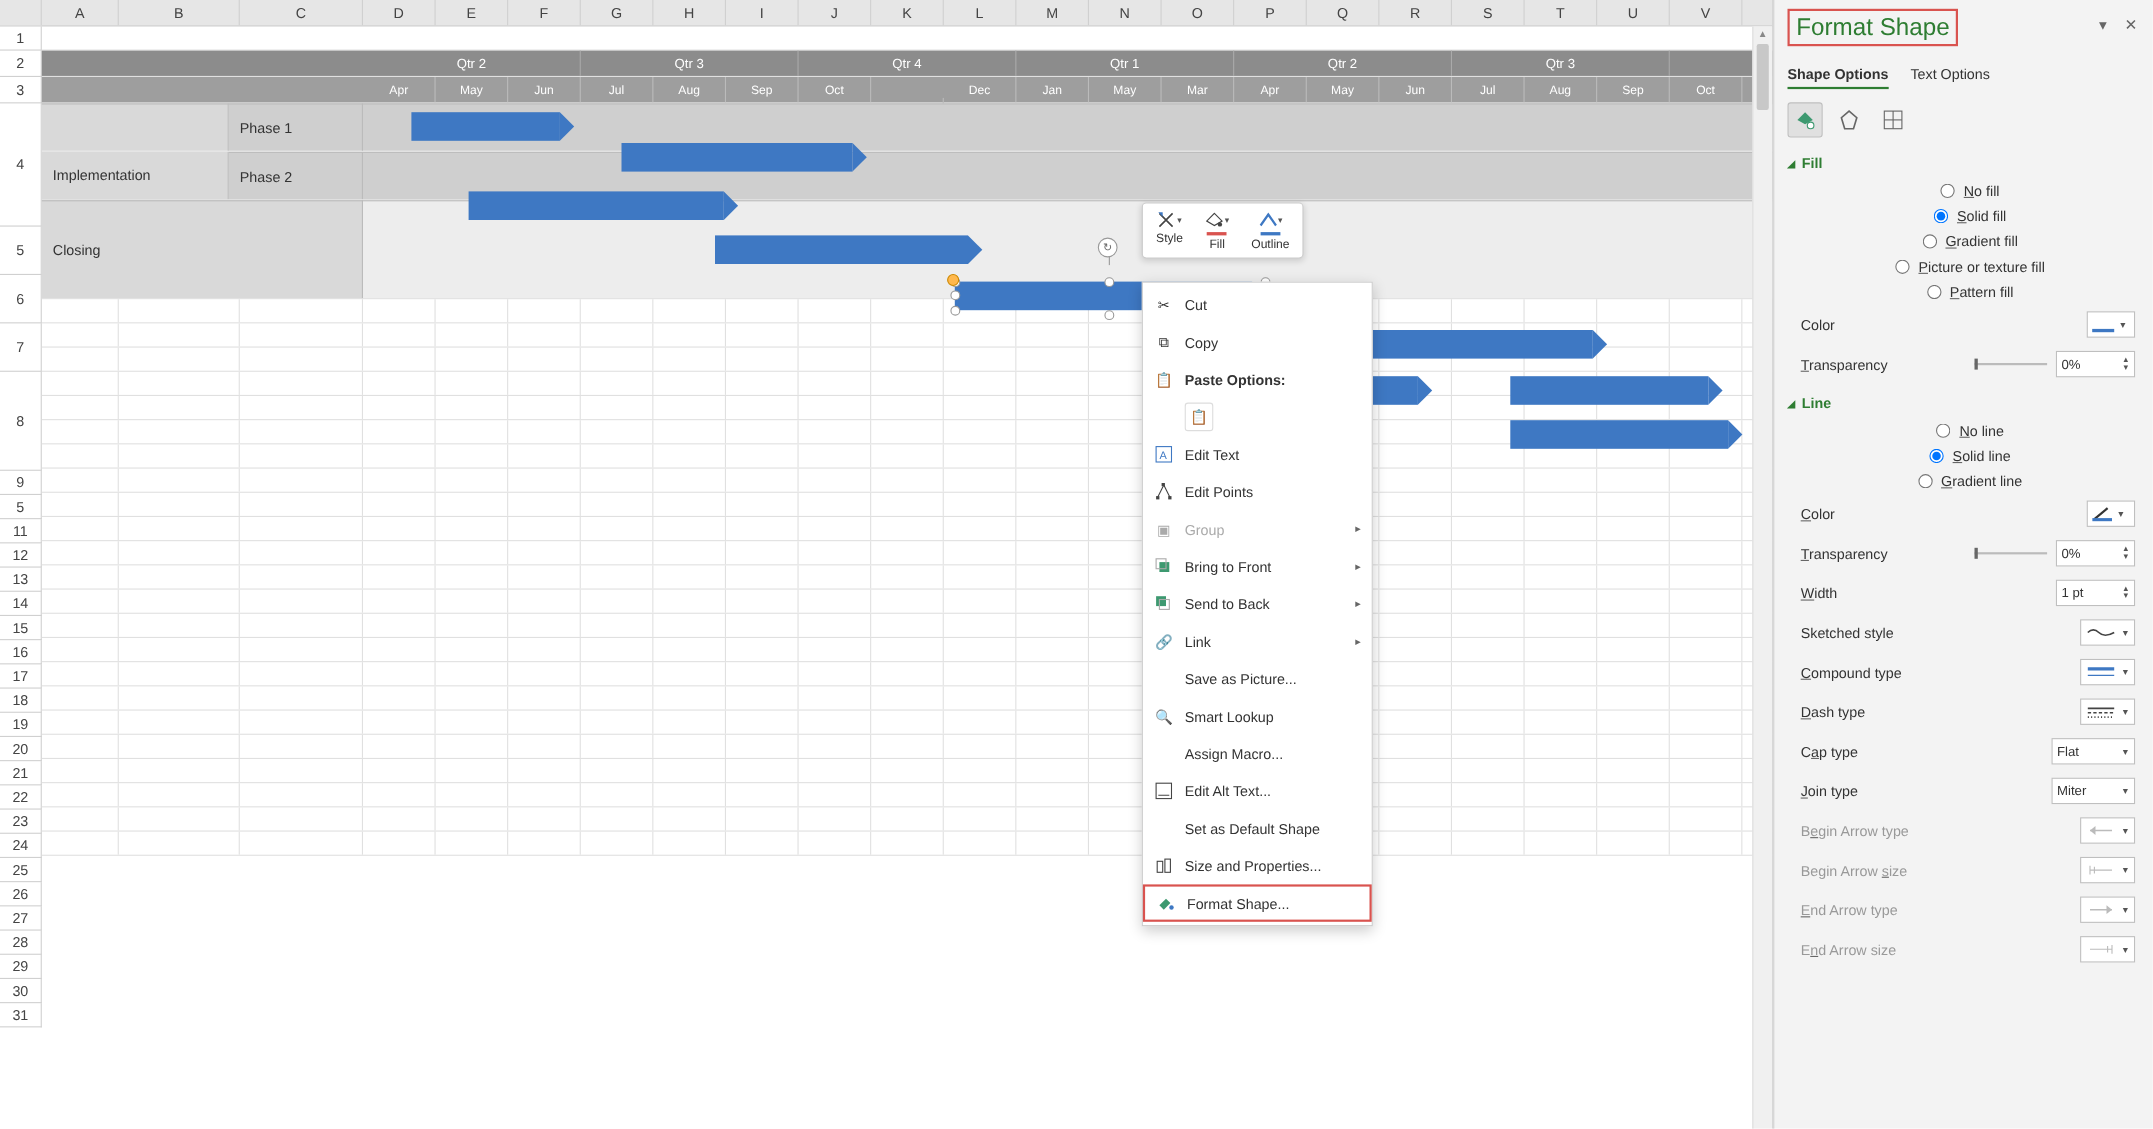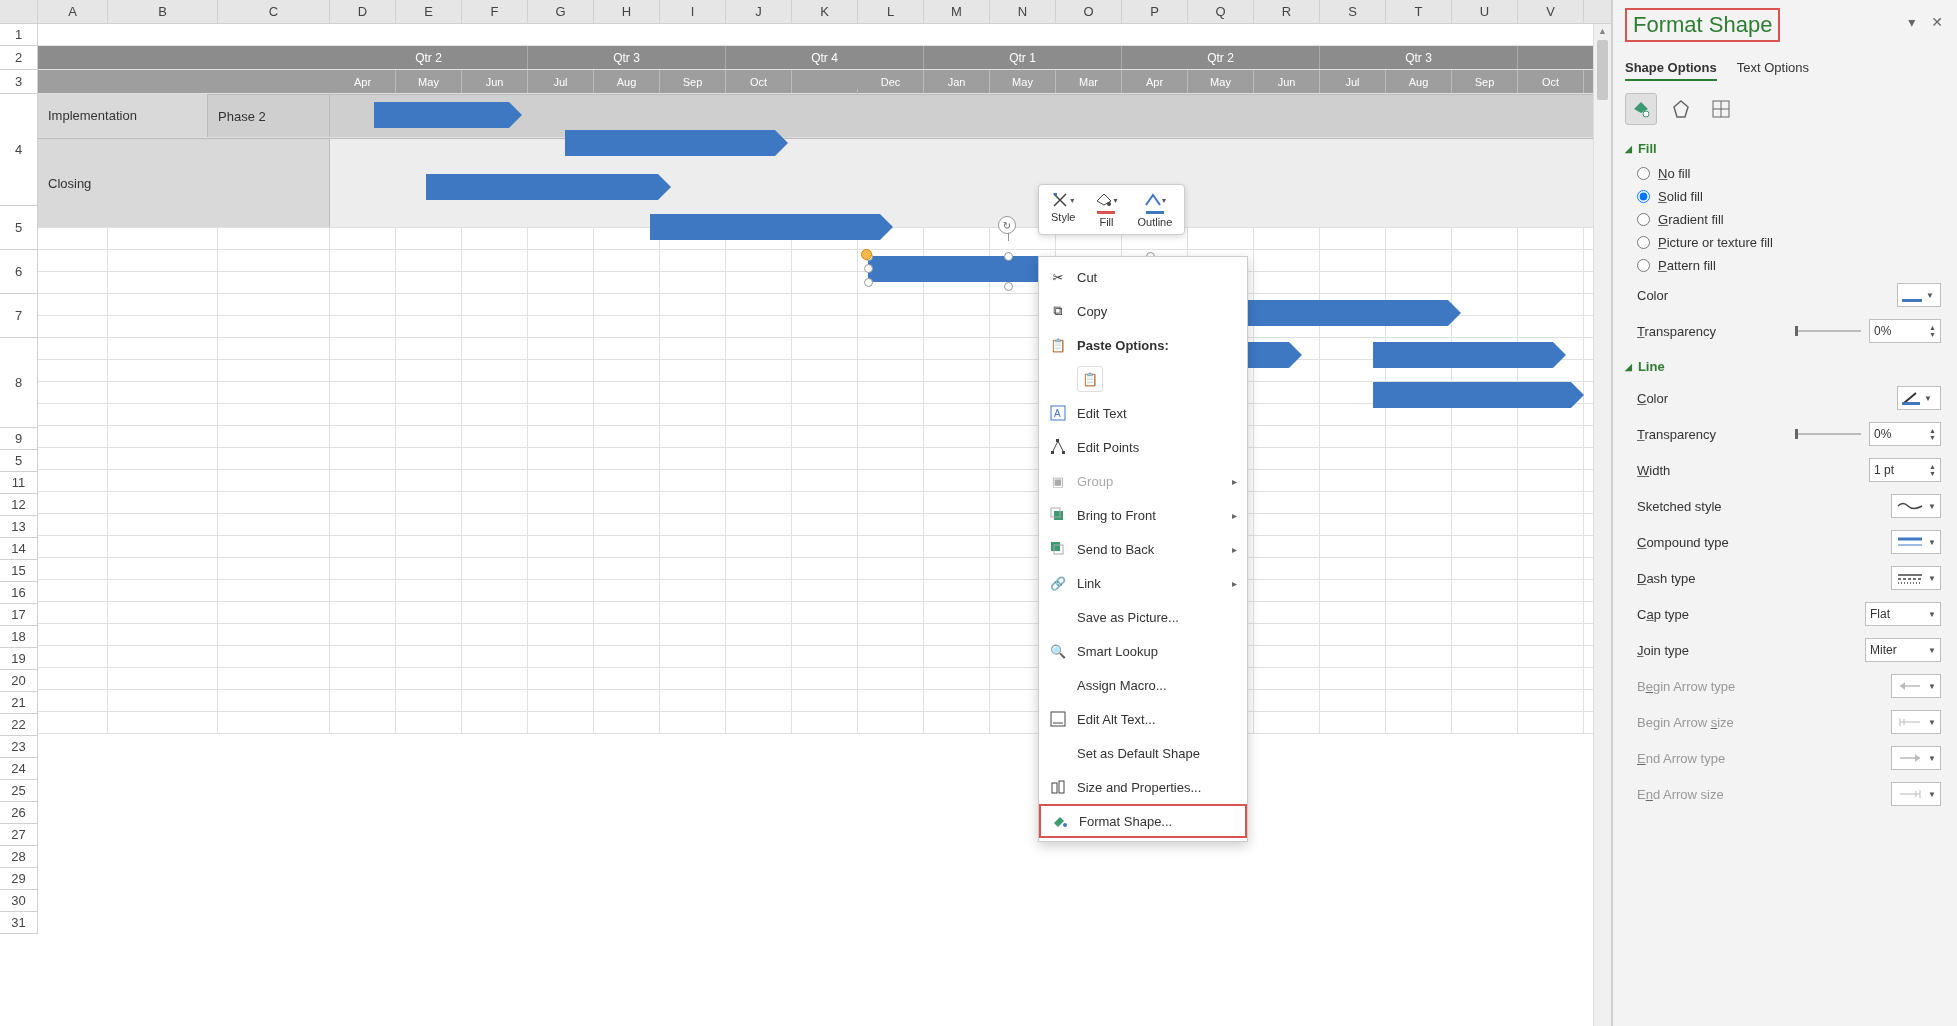--- a/index.html
+++ b/index.html
@@ -60,21 +60,21 @@
 .sp-title { font-size: 22px; color: #2e7d32; border: 2px solid #d9534f; padding: 2px 6px; display: inline-block; margin-bottom: 8px; }
 .sp-controls { position: absolute; right: 14px; top: 14px; display: flex; gap: 16px; color: #666; font-size: 14px; }
 .sp-tabs { display: flex; gap: 20px; margin: 10px 0 12px 0; font-size: 13px; }
 .sp-tab { cursor: pointer; padding-bottom: 4px; }
 .sp-tab.active { font-weight: 600; border-bottom: 2px solid #2e7d32; color: #333; }
 .sp-icons { display: flex; gap: 8px; margin-bottom: 16px; }
 .sp-icon-btn { width: 32px; height: 32px; border: 1px solid transparent; display: flex; align-items: center; justify-content: center; cursor: pointer; border-radius: 3px; }
 .sp-icon-btn.active { border: 1px solid #c0c0c0; background: #e0e0e0; }
 .section-head { display: flex; align-items: center; gap: 6px; font-weight: 600; color: #2e7d32; font-size: 13px; cursor: pointer; margin-bottom: 10px; }
 .section-head .tri { font-size: 9px; }
-.radio-row, .prop-row { display: flex; align-items: center; font-size: 13px; margin-bottom: 8px; padding-left: 12px; }
+.radio-row, .prop-row { display: flex; align-items: center; font-size: 13px; margin-bottom: 8px; padding-left: 12px; justify-content: center; }
 .radio-row input[type=radio] { margin-right: 8px; }
 .prop-row { justify-content: space-between; padding-left: 12px; padding-right: 4px; min-height: 28px; }
 .prop-row.disabled { color: #999; }
 .prop-row label { flex: 1; }
 .dropdown-sm { display: flex; align-items: center; border: 1px solid #bfbfbf; background: #fff; height: 24px; min-width: 44px; padding: 0 4px; gap: 4px; font-size: 12px; }
 .dropdown-sm .dd-arrow { font-size: 8px; color: #555; }
 .spinner { display: flex; align-items: center; border: 1px solid #bfbfbf; background: #fff; height: 24px; width: 72px; padding: 0 4px; justify-content: space-between; font-size: 12px; }
 .spinner .spins { display: flex; flex-direction: column; line-height: 7px; font-size: 7px; color: #555; }
 .slider-track { flex: 0 0 66px; height: 2px; background: #bbb; margin: 0 8px; position: relative; }
 .slider-thumb { position: absolute; left: 0; top: -4px; width: 3px; height: 10px; background: #666; }
@@ -184,20 +184,25 @@
               <div class="seg" style="flex: 0 0 66px;">May</div>
               <div class="seg" style="flex: 0 0 66px;">Jun</div>
               <div class="seg" style="flex: 0 0 66px;">Jul</div>
               <div class="seg" style="flex: 0 0 66px;">Aug</div>
               <div class="seg" style="flex: 0 0 66px;">Sep</div>
               <div class="seg" style="flex: 0 0 66px;">Oct</div>
             </div>
         </div>
 
 
+        <div class="row" style="--rh:44px; display:flex; position:relative">
+          <div class="task-label-area" style="flex:0 0 170px; border-top:1px solid #bbb"></div>
+          <div class="phase-label" style="flex:0 0 122px">Phase 1</div>
+          <div class="gantt-row-bg phase" style="flex:1"></div>
+        </div>
         <div class="row" style="--rh:44px; display:flex">
           <div class="task-label-area" style="flex:0 0 170px; justify-content:flex-start">Implementation</div>
           <div class="phase-label" style="flex:0 0 122px">Phase 2</div>
           <div class="gantt-row-bg phase" style="flex:1"></div>
         </div>
 
         <div class="row" style="--rh:90px; display:flex">
           <div class="task-label-area" style="flex:0 0 292px; border-top:1px solid #bbb">Closing</div>
           <div class="gantt-row-bg" style="flex:1; border-top:1px solid #bbb"></div>
         </div>
@@ -1010,20 +1015,34 @@
             <span>▼</span>
           </span>
         </div>
     </div>
 
     
     <div class="section-head" style="margin-top:14px">
         <span class="tri">◢</span>
         <span>Line</span>
       </div>
+    <div id="lineOpts">
+        <div class="radio-row">
+          <input type="radio" name="line" style="">
+          <label><span class="underline">N</span>o line</label>
+        </div>
+        <div class="radio-row">
+          <input type="radio" name="line" checked="" style="">
+          <label><span class="underline">S</span>olid line</label>
+        </div>
+        <div class="radio-row">
+          <input type="radio" name="line" style="">
+          <label><span class="underline">G</span>radient line</label>
+        </div>
+      </div>
     <div class="prop-row">
       <label><span class="underline">C</span>olor</label>
       <div class="dropdown-sm">
           <svg width="18" height="14">
             <path d="M2 12 L14 2" stroke="#333" stroke-width="2"></path>
             <rect x="0" y="11" width="18" height="3" fill="#3e78c3"></rect>
           </svg>
           <span class="dd-arrow">▼</span>
         </div>
     </div>

